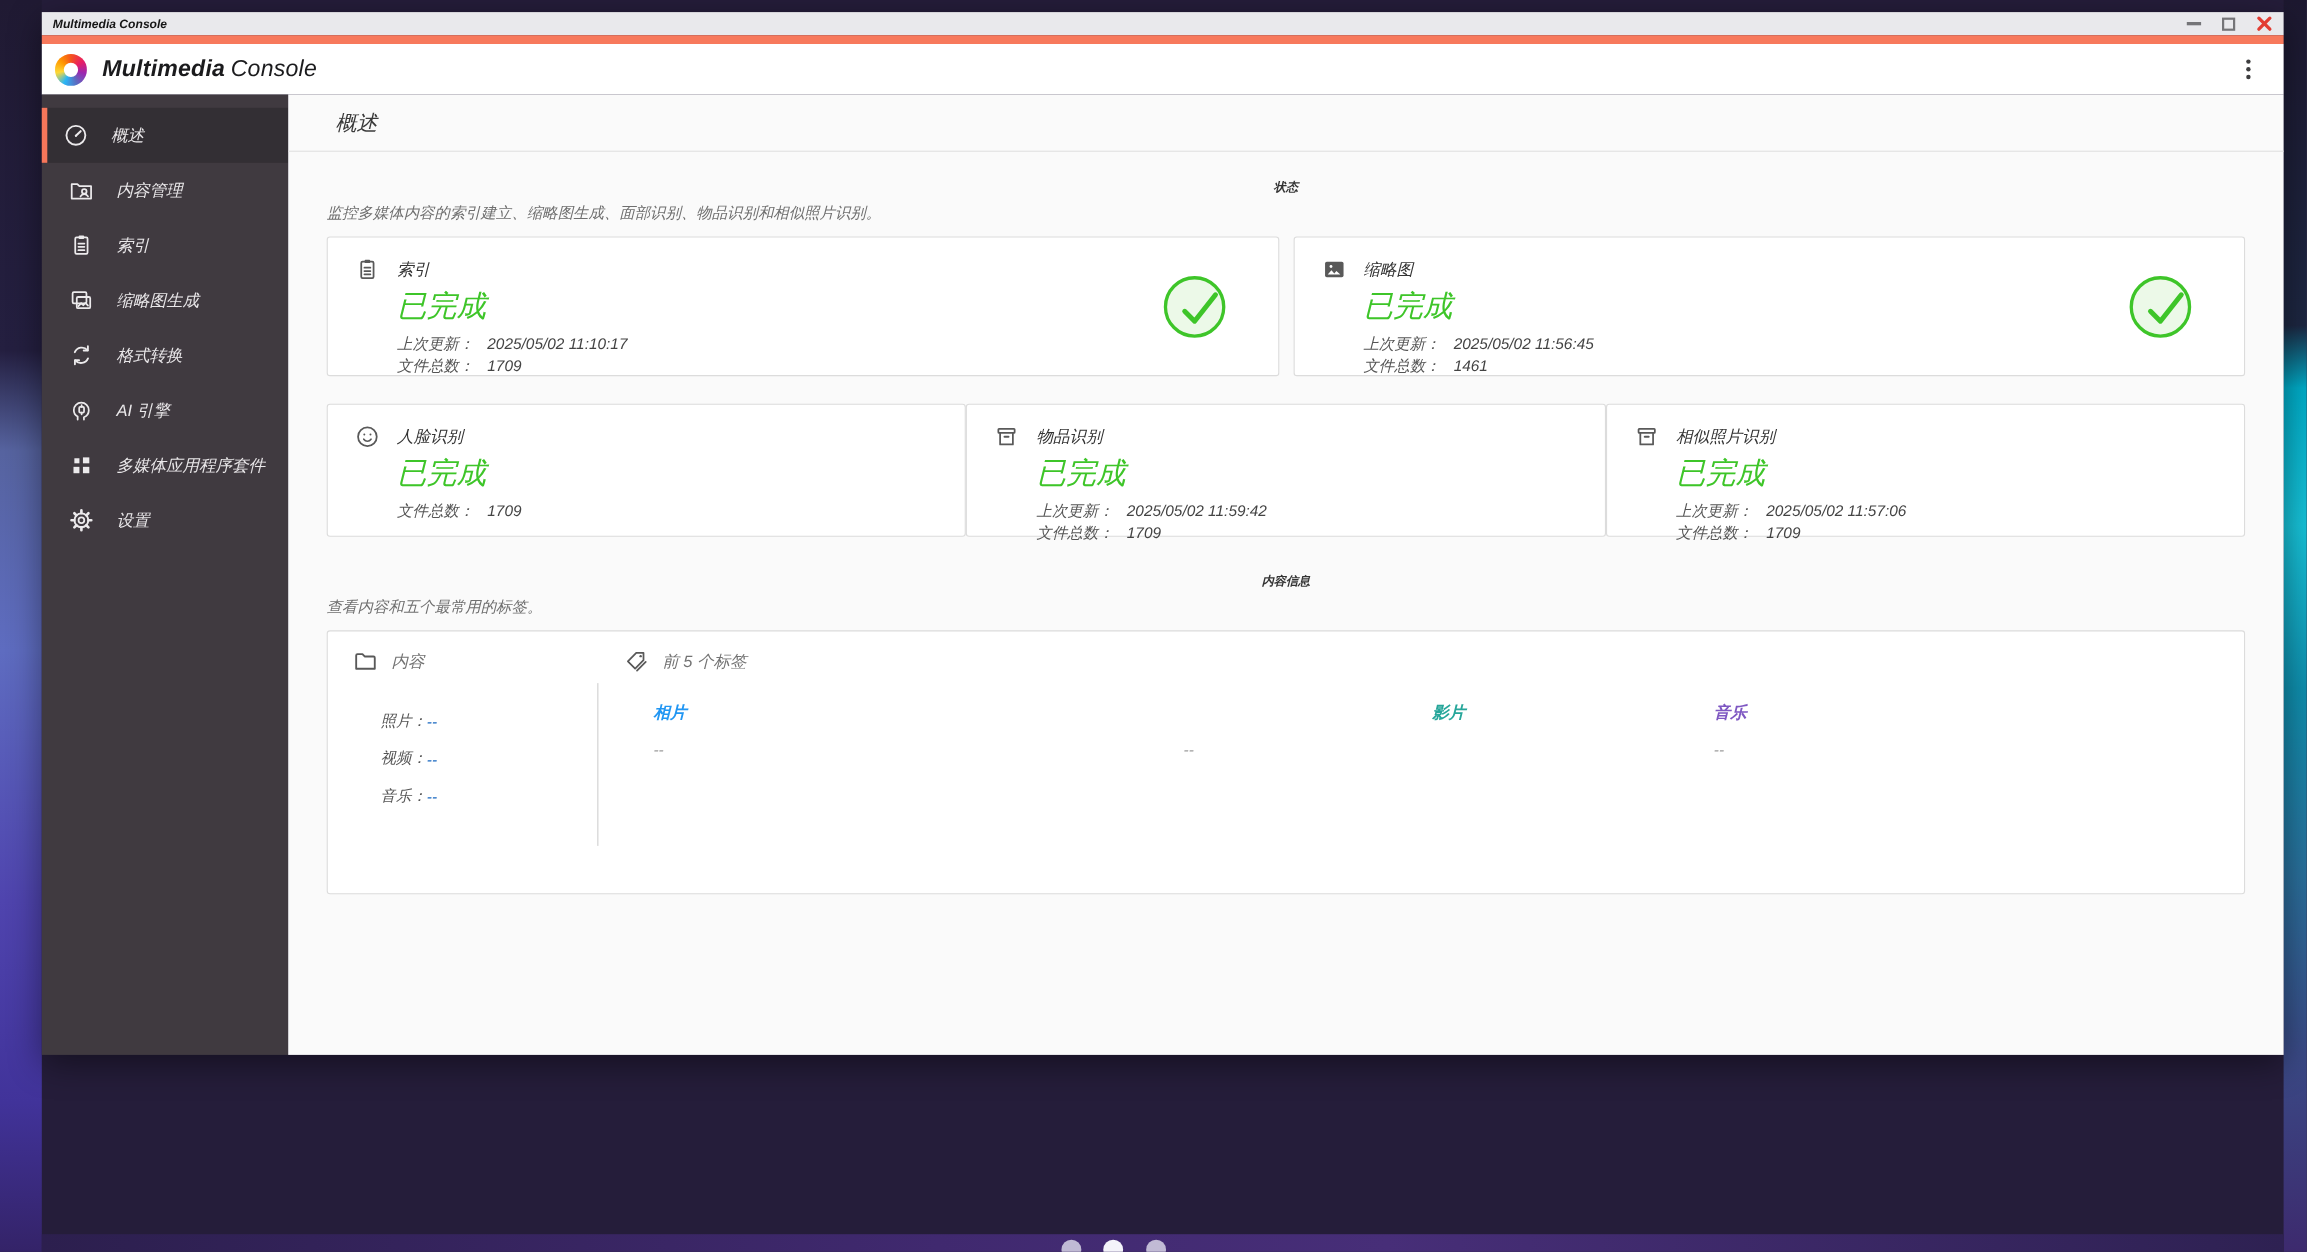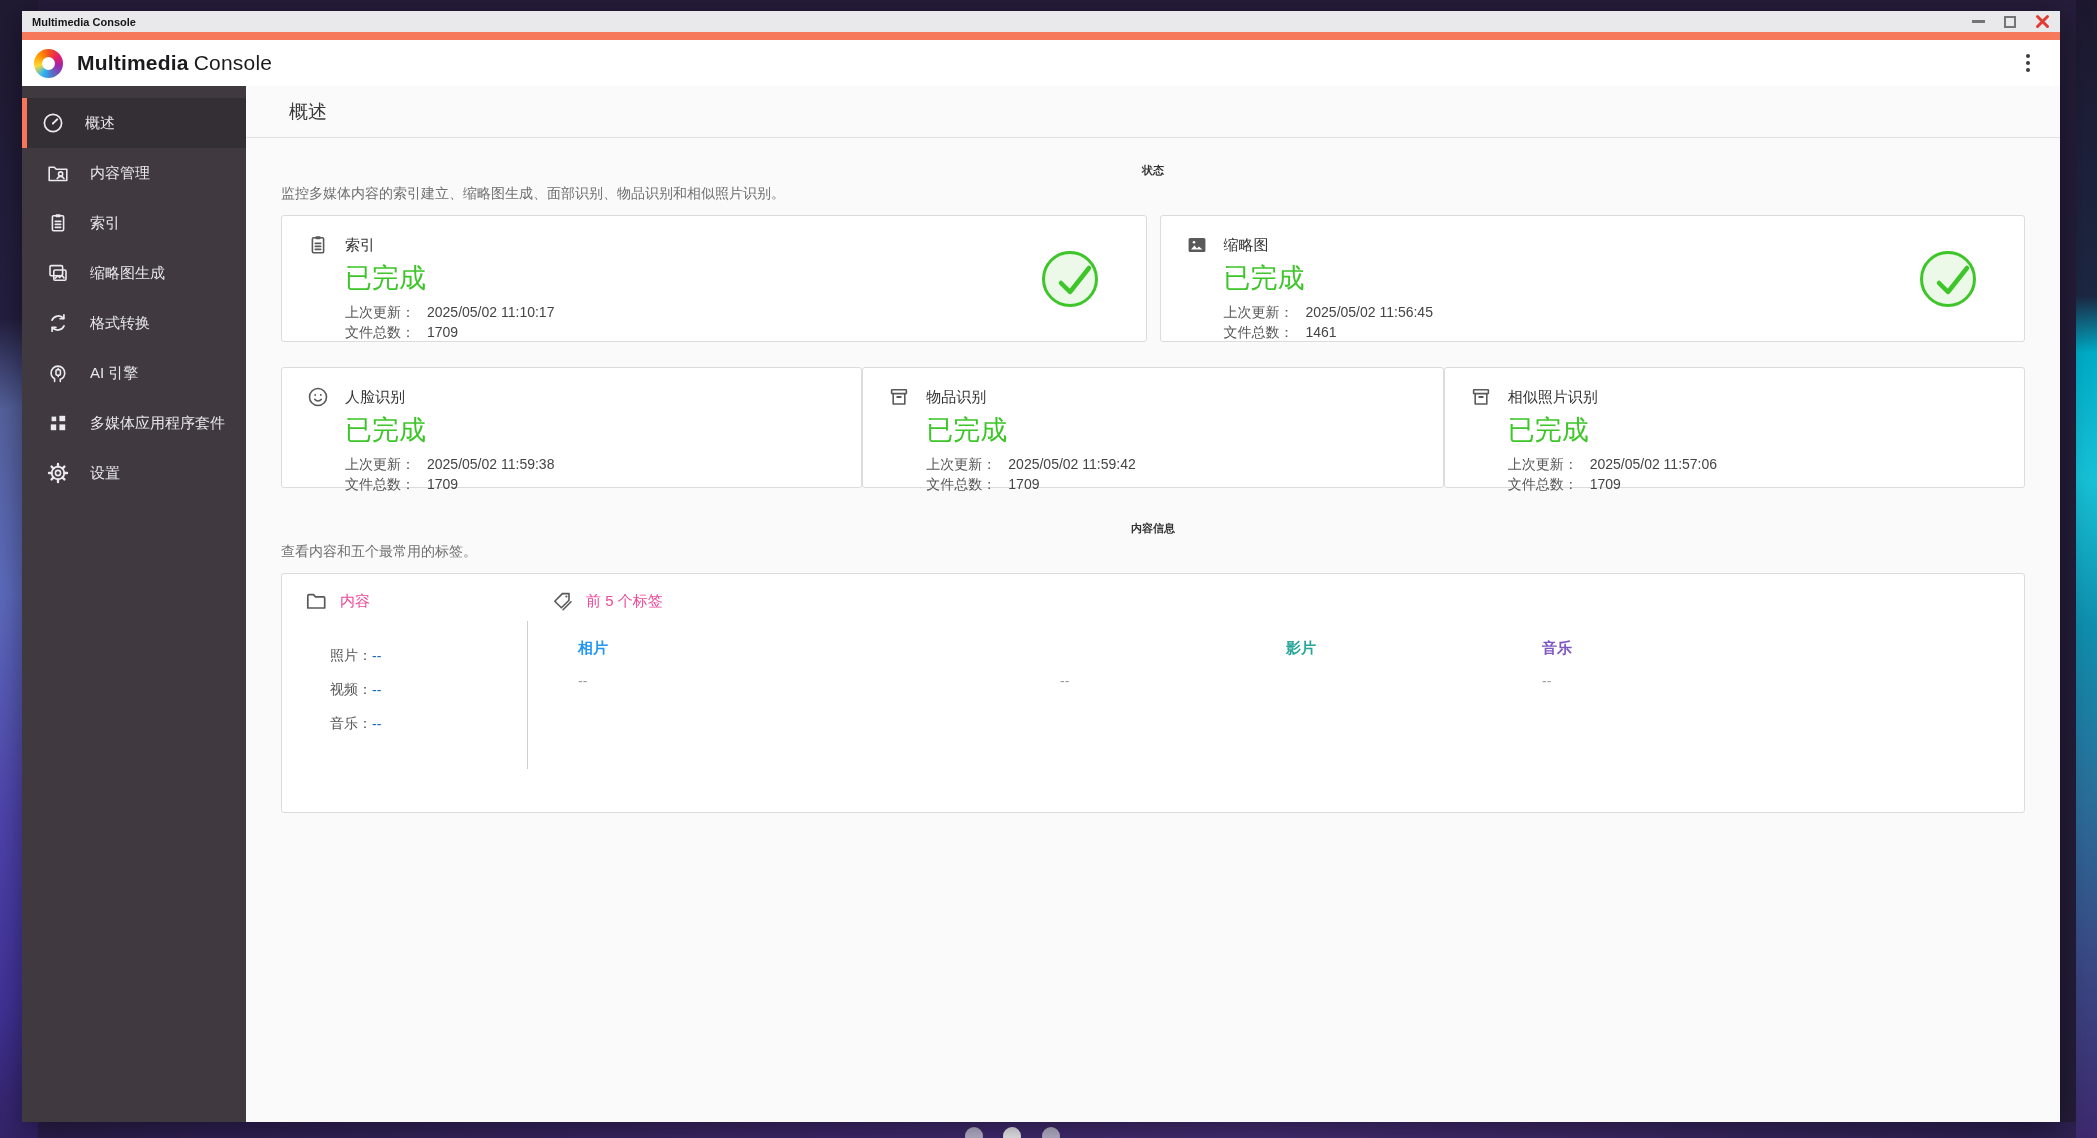--- a/index.html
+++ b/index.html
@@ -12,22 +12,22 @@
   .desktop-right{position:absolute;right:0;top:0;width:21px;height:1138px;
     background:linear-gradient(180deg,#1d1830 0%,#1d2742 26%,#00acc8 31%,#17c2d8 42%,#0f8fae 55%,#2a6f9b 70%,#3a4a86 84%,#3d2a6e 100%);}
   .desktop-bottom{position:absolute;left:38px;top:1122px;width:2038px;height:16px;overflow:hidden;
     background:linear-gradient(90deg,#2c1f4e,#40296f 40%,#472e78 60%,#2e2152);}
   .pager-dot{position:absolute;top:5px;width:18px;height:18px;border-radius:50%;background:rgba(235,235,245,.75);}
   .pager-dot.d1{left:927px;}
   .pager-dot.d2{left:965px;background:#f4f4fa;}
   .pager-dot.d3{left:1004px;}
 
   
-  .window{position:absolute;left:22px;top:11px;width:2038px;height:1111px;display:flex;flex-direction:column;
-    box-shadow:0 8px 30px rgba(0,0,0,.45);}
+  .window{position:absolute;left:38px;top:11px;width:2038px;height:948px;display:flex;flex-direction:column;
+    box-shadow:0 8px 30px rgba(0,0,0,.45);font-style:italic;}
   .titlebar{height:21px;background:#e9e9ec;display:flex;align-items:center;padding:0 10px;flex:0 0 auto;}
   .titlebar .wtitle{font-size:11px;font-weight:700;color:#151515;}
   .win-controls{margin-left:auto;display:flex;align-items:center;gap:16px;}
   .wc{display:flex;align-items:center;justify-content:center;width:16px;height:16px;cursor:default;}
   .wc .min{display:block;width:13px;height:3px;background:#757578;}
   .wc .max{display:block;width:12px;height:12px;border:2.5px solid #757578;background:transparent;}
   .accent-bar{height:8px;background:#f7795c;flex:0 0 auto;}
 
   .app-header{height:46px;background:#ffffff;display:flex;align-items:center;padding:0 26px 0 12px;flex:0 0 auto;}
   .logo{width:29px;height:29px;border-radius:50%;position:relative;
@@ -69,21 +69,21 @@
   .cstatus{font-size:27px;color:#3ec529;margin:7px 0 8px 39px;line-height:1.1;}
   .cline{font-size:14px;color:#555;margin-left:39px;line-height:20px;}
   .cline .cvalue{margin-left:12px;color:#444;}
   .check{position:absolute;right:48px;top:50%;transform:translateY(-50%);width:56px;height:56px;border-radius:50%;
     border:3px solid #3ec529;background:#ecf9e8;}
   .check svg{position:absolute;left:0;top:0;overflow:visible;}
 
   .info-card{margin-top:12px;width:100%;height:240px;display:flex;}
   .panel-left{width:245px;flex:0 0 auto;padding:15px 0 0 22px;}
   .panel-head{display:flex;align-items:center;gap:12px;}
-  .ptitle{font-size:15px;color:#ec4899;}
+  .ptitle{font-size:15px;color:#737373;}
   .content-rows{margin:26px 0 0 26px;width:175px;}
   .crow{display:flex;align-items:center;height:34px;}
   .crow .rlabel{font-size:14px;color:#555;}
   .crow .rvalue{font-size:14px;color:#1867c0;}
   .vdivider{width:1px;background:#cfcfcf;margin-top:47px;height:148px;flex:0 0 auto;}
   .panel-right{flex:1;padding:15px 0 0 22px;min-width:0;}
   .tag-cols{display:flex;margin:26px 0 0 28px;}
   .tag-col{width:482px;flex:0 0 auto;}
   .tag-name{font-size:15px;font-weight:700;}
   .tag-name.c0{color:#2196f3;}
@@ -294,21 +294,20 @@
                 <svg viewBox="0 0 24 24" fill="none" stroke="currentColor" stroke-width="1.6">
                   <circle cx="12" cy="12" r="8.5"></circle>
                   <circle cx="9.2" cy="10" r=".9" fill="currentColor" stroke="none"></circle>
                   <circle cx="14.8" cy="10" r=".9" fill="currentColor" stroke="none"></circle>
                   <path d="M8.7 14.3c.8 1.1 2 1.8 3.3 1.8s2.5-.7 3.3-1.8" stroke-width="1.5" stroke-linecap="round"></path>
                 </svg>
               </span>
               <span class="ctitle">人脸识别</span>
             </div>
             <div class="cstatus">已完成</div>
-            <div class="cline"><span>上次更新：</span><span class="cvalue">2025/05/02 11:59:38</span></div>
             <div class="cline"><span>文件总数：</span><span class="cvalue">1709</span></div>
           </div>
 
           <div class="card status-card">
             <div class="card-head">
               <span class="cicon">
                 <svg viewBox="0 0 24 24" fill="none" stroke="currentColor" stroke-width="1.6" stroke-linejoin="round">
                   <rect x="4.6" y="4.8" width="14.8" height="3.8" rx=".6"></rect>
                   <path d="M6.2 8.6V19h11.6V8.6"></path>
                   <path d="M10.2 12h3.6" stroke-width="1.8" stroke-linecap="round"></path>

